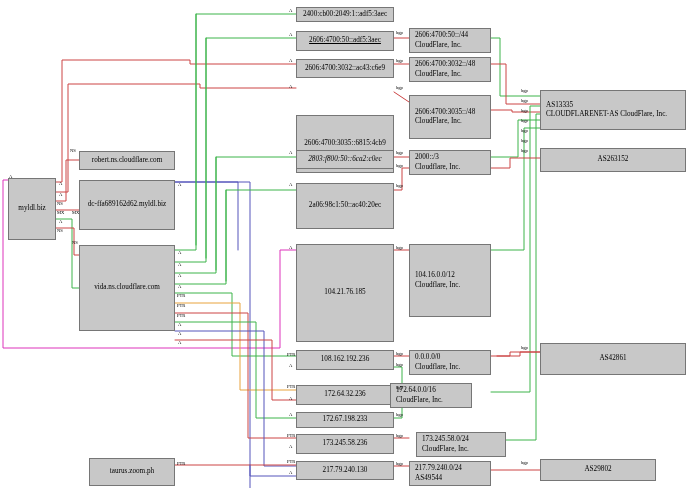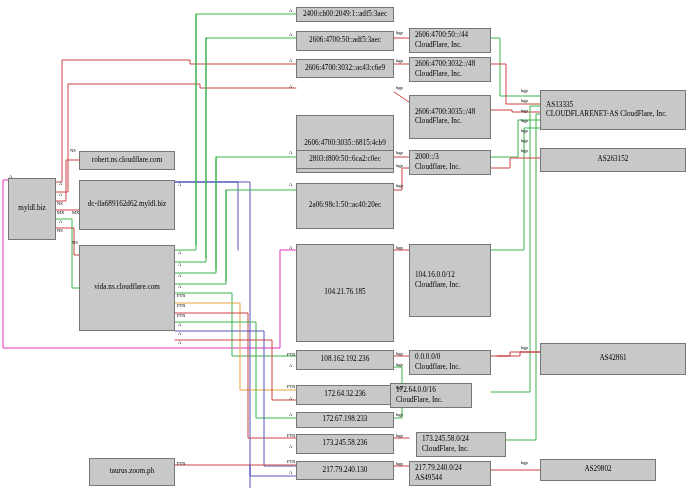--- a/index.html
+++ b/index.html
@@ -132,27 +132,27 @@
   <div class="node" style="left:79px;top:151px;width:96px;height:19px;">robert.ns.cloudflare.com</div>
 
   <div class="node" style="left:79px;top:180px;width:96px;height:50px;">dc-ffa689162d62.myldl.biz</div>
 
   <div class="node" style="left:79px;top:245px;width:96px;height:86px;">vida.ns.cloudflare.com</div>
 
   <div class="node" style="left:89px;top:458px;width:86px;height:28px;">taurus.zoom.ph</div>
 
   <div class="node" style="left:296px;top:7px;width:98px;height:15px;">2400:cb00:2049:1::adf5:3aec</div>
 
-  <div class="node" style="left:296px;top:31px;width:98px;height:20px;">2606:4700:50::adf5:3aec</div>
+  <div class="node" style="left:296px;top:31px;width:98px;height:20px;text-decoration:underline;">2606:4700:50::adf5:3aec</div>
 
   <div class="node" style="left:296px;top:59px;width:98px;height:19px;">2606:4700:3032::ac43:c6e9</div>
 
   <div class="node" style="left:296px;top:86px;width:98px;height:58px;margin-top:29px;">2606:4700:3035::6815:4cb9</div>
 
-  <div class="node" style="left:296px;top:150px;width:98px;height:19px;">2803:f800:50::6ca2:c0ec</div>
+  <div class="node" style="left:296px;top:150px;width:98px;height:19px;font-style:italic;">2803:f800:50::6ca2:c0ec</div>
 
   <div class="node" style="left:296px;top:183px;width:98px;height:46px;">2a06:98c1:50::ac40:20ec</div>
 
   <div class="node" style="left:296px;top:244px;width:98px;height:98px;text-align:center;">104.21.76.185</div>
 
   <div class="node" style="left:296px;top:350px;width:98px;height:20px;">108.162.192.236</div>
 
   <div class="node" style="left:296px;top:385px;width:98px;height:20px;">172.64.32.236</div>
 
   <div class="node" style="left:296px;top:412px;width:98px;height:16px;">172.67.198.233</div>

